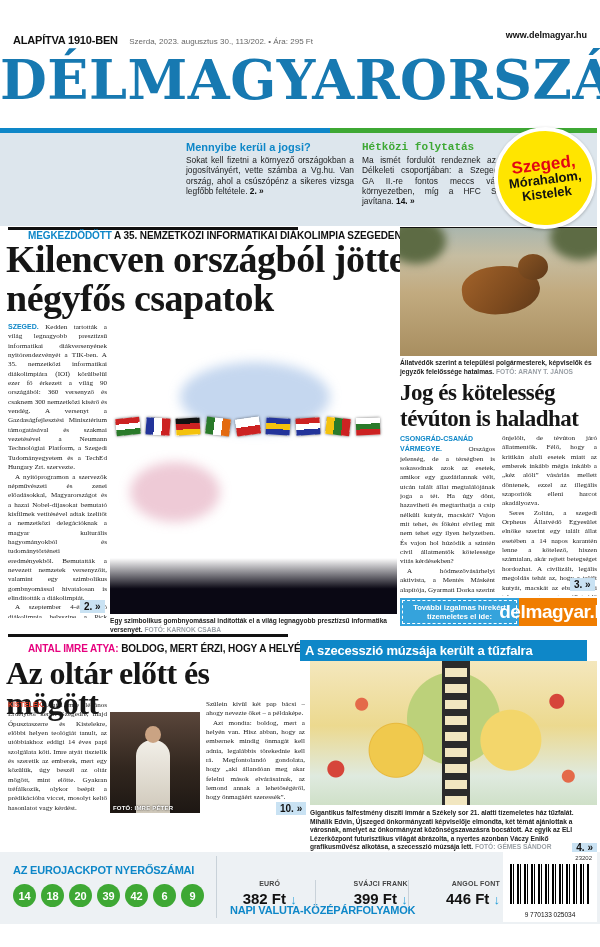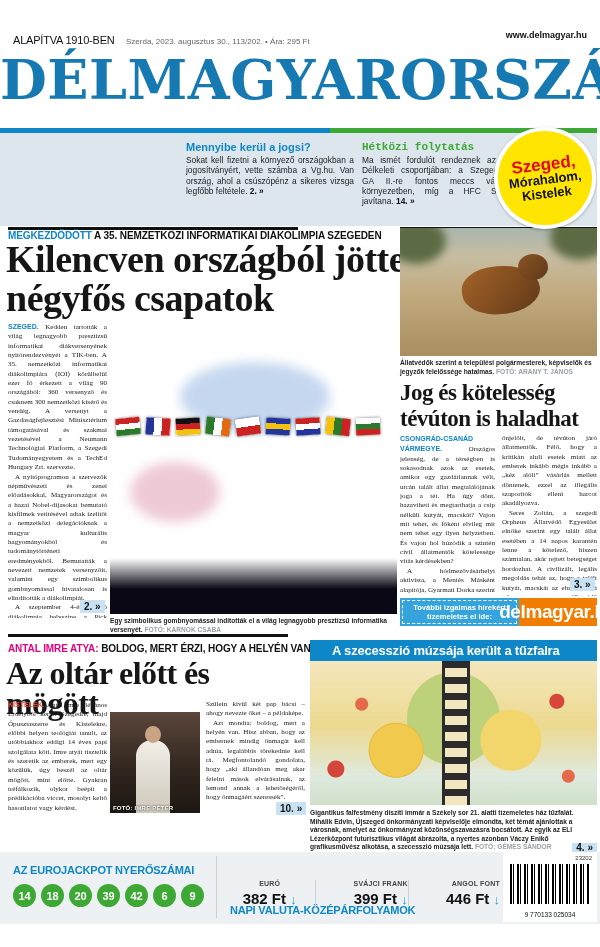--- a/index.html
+++ b/index.html
@@ -1,20 +1,20 @@
 <!DOCTYPE html>
 <html><head>
 <meta charset="utf-8">
 <style>
   html,body{margin:0;padding:0;background:#fff;}
   #page{position:relative;width:600px;height:947px;background:#fff;overflow:hidden;
         font-family:"Liberation Sans",sans-serif;color:#1b1b1b;}
   
   .header-row{position:absolute;top:30px;left:13px;width:574px;height:14px;}
-  .founded{font-weight:normal;font-size:11px;letter-spacing:-0.2px;color:#111;}
+  .founded{font-weight:bold;font-size:11px;letter-spacing:-0.2px;color:#111;}
   .dateline{font-size:8px;color:#666;margin-left:7px;}
   .website{float:right;font-weight:bold;font-size:9px;color:#111;}
   .masthead{position:absolute;top:40px;left:0;width:600px;text-align:center;
             font-family:"DejaVu Serif",serif;font-weight:bold;font-size:54px;
             letter-spacing:0.5px;color:#1779b1;line-height:80px;}
   
   .bar{position:absolute;top:128px;height:5px;}
   .bar-blue{left:0;width:330px;background:#0e87c8;}
   .bar-green{left:330px;width:267px;background:#3ea834;}
   .teaser-box{position:absolute;top:133px;left:0;width:597px;height:93px;background:#dde6ed;}
@@ -26,21 +26,21 @@
   .badge{position:absolute;top:127px;left:494px;width:102px;height:102px;border-radius:50%;
          background:#ffe500;border:4px solid #fff;box-sizing:border-box;z-index:5;
          display:flex;flex-direction:column;align-items:center;justify-content:center;
          transform:rotate(-7deg);box-shadow:0 1px 3px rgba(0,0,0,.25);}
   .badge-l1{color:#e30613;font-weight:bold;font-size:17px;line-height:17px;}
   .badge-l2,.badge-l3{color:#111;font-weight:bold;font-size:13px;line-height:14px;}
   
   .rule{position:absolute;height:3px;background:#111;}
   
   .kicker{position:absolute;font-size:10px;font-weight:bold;color:#111;letter-spacing:-0.1px;}
-  .kicker .hl{color:#0e87c8;}
+  .kicker .hl{color:#0e87c8;margin-left:20px;}
   .kicker .hl.pink{color:#e6007e;}
   .headline{position:absolute;font-family:"Liberation Serif",serif;color:#161616;font-weight:bold;}
   .h-main{top:240px;left:6px;width:480px;font-size:38px;line-height:39px;letter-spacing:-0.5px;}
   .h-dog{top:380px;left:400px;width:197px;font-size:23px;line-height:26px;letter-spacing:-0.5px;}
   .h-altar{top:658px;left:6px;width:300px;font-size:32px;line-height:30px;letter-spacing:-0.6px;}
   
   .bodycol{position:absolute;font-family:"Liberation Serif",serif;font-size:7.1px;
            line-height:9.35px;text-align:justify;color:#1b1b1b;overflow:hidden;}
   .bodycol p{margin:0;}
   .bodycol p + p{text-indent:7px;}
@@ -89,22 +89,22 @@
   .promo{position:absolute;top:598px;left:400px;width:197px;height:28px;display:flex;}
   .promo-left{flex:1;background:#35a3dc;color:#fff;font-weight:bold;font-size:7.6px;
       line-height:9px;display:flex;flex-direction:column;align-items:center;justify-content:center;
       outline:1px dashed #fff;outline-offset:-3px;}
   .promo-right{width:78px;background:#f07d00;color:#fff;font-weight:bold;font-size:19px;
       display:flex;align-items:center;justify-content:center;letter-spacing:-0.4px;}
   
   .pension{position:absolute;top:822px;left:0;width:305px;height:24px;background:#0e87c8;
       color:#fff;font-weight:bold;font-size:13.5px;line-height:24px;display:flex;
       justify-content:space-between;padding:0 10px 0 8px;box-sizing:border-box;}
-  .mural-header{position:absolute;top:640px;left:310px;width:287px;height:21px;background:#0e87c8;
-      color:#fff;font-weight:bold;font-size:13px;line-height:21px;padding-left:22px;
+  .mural-header{position:absolute;top:640px;left:300px;width:287px;height:21px;background:#0e87c8;
+      color:#fff;font-weight:bold;font-size:13px;line-height:21px;padding-left:5px;
       box-sizing:border-box;letter-spacing:-0.2px;}
   
   .bottom-panel{position:absolute;top:852px;left:0;width:600px;height:72px;background:#edf1f4;}
   .section-title{position:absolute;font-size:11px;font-weight:bold;color:#0e87c8;letter-spacing:-0.2px;}
   .lotto-row{position:absolute;top:884px;left:13px;display:flex;gap:5px;}
   .lotto-ball{width:23px;height:23px;border-radius:50%;background:#3ea834;color:#fff;
       font-weight:bold;font-size:11px;display:flex;align-items:center;justify-content:center;}
   .vdiv{position:absolute;top:856px;left:216px;width:1px;height:62px;background:#c9d2d9;}
   .fx-row{position:absolute;top:880px;left:224px;width:276px;display:flex;}
   .fx-cell{flex:1;text-align:center;}

